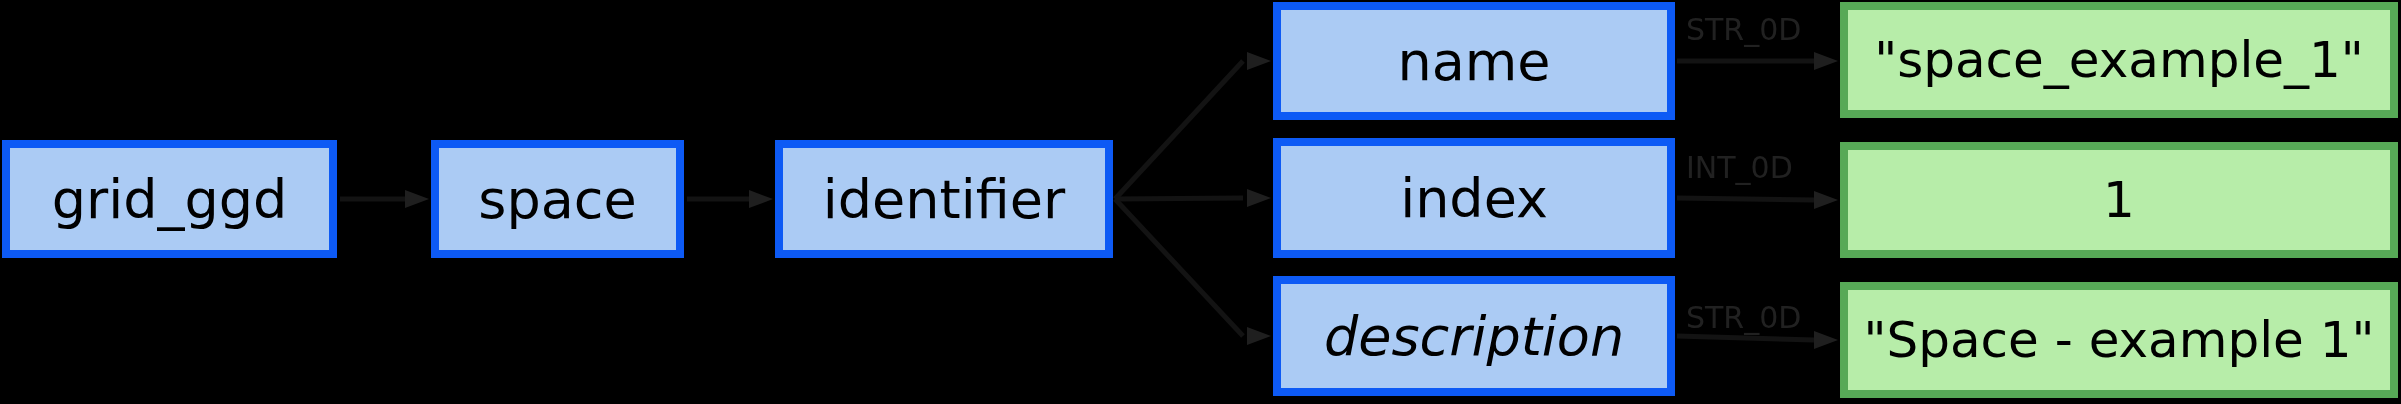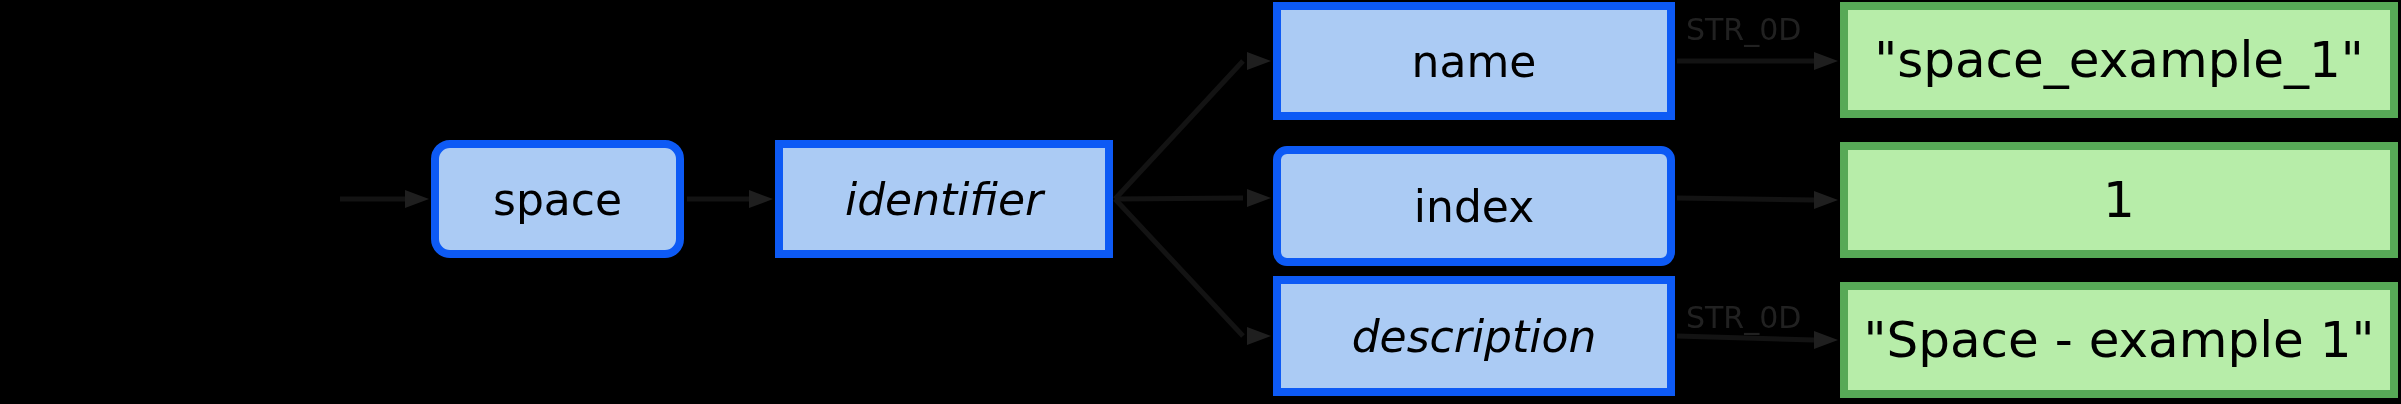--- a/index.html
+++ b/index.html
@@ -34,40 +34,40 @@
     box-sizing: border-box;
     display: flex;
     align-items: center;
     justify-content: center;
     white-space: nowrap;
     color: var(--text, #000000);
   }
   .node {
     background: var(--node_fill, #abcbf4);
     border: 8px solid var(--node_border, #0d5af5);
-    font-size: 44px;
+    font-size: 54px;
     text-align: center;
   }
   .value {
     background: var(--value_fill, #b7eda9);
     border: 8px solid var(--value_border, #57a957);
     font-size: 50px;
   }
   .type-label {
     position: absolute;
     font-size: 30px;
     color: var(--type_label, #212121);
     white-space: nowrap;
   }
   
   .n-grid     { left: 2px;    top: 140px; width: 335px; height: 118px; }
-  .n-space    { left: 431px;  top: 140px; width: 253px; height: 118px; border-radius: 19px; }
-  .n-ident    { left: 775px;  top: 140px; width: 338px; height: 118px; font-style: italic; }
+  .n-space    { left: 431px;  top: 140px; width: 253px; height: 118px; }
+  .n-ident    { left: 775px;  top: 140px; width: 338px; height: 118px; }
   .a-name     { left: 1273px; top: 2px;   width: 402px; height: 118px; }
-  .a-index    { left: 1273px; top: 146px; width: 402px; height: 120px; border-radius: 14px; }
+  .a-index    { left: 1273px; top: 138px; width: 402px; height: 120px; }
   .a-desc     { left: 1273px; top: 276px; width: 402px; height: 120px; font-style: italic; }
   .v-name     { left: 1840px; top: 2px;   width: 558px; height: 116px; }
   .v-index    { left: 1840px; top: 142px; width: 558px; height: 116px; }
   .v-desc     { left: 1840px; top: 282px; width: 558px; height: 116px; }
   .t-name     { left: 1686px; top: 12px;  }
   .t-index    { left: 1686px; top: 150px; }
   .t-desc     { left: 1686px; top: 300px; }
 </style>
 </head>
 <body>
@@ -86,27 +86,29 @@
     <line class="edge-line" x1="1115" y1="199" x2="1243" y2="336"></line>
     <polygon class="edge-head" points="1271,336 1247,327 1247,345"></polygon>
     <line class="edge-line" x1="1677" y1="61" x2="1814" y2="61"></line>
     <polygon class="edge-head" points="1838,61 1814,52 1814,70"></polygon>
     <line class="edge-line" x1="1677" y1="198" x2="1814" y2="200"></line>
     <polygon class="edge-head" points="1838,200 1814,191 1814,209"></polygon>
     <line class="edge-line" x1="1677" y1="336" x2="1814" y2="340"></line>
     <polygon class="edge-head" points="1838,340 1814,331 1814,349"></polygon>
   </svg>
 
+  <div class="box node n-grid">grid_ggd</div>
   <div class="box node n-space">space</div>
   <div class="box node n-ident">identifier</div>
 
   <div class="box node a-name">name</div>
   <div class="box node a-index">index</div>
   <div class="box node a-desc">description</div>
 
   <div class="type-label t-name">STR_0D</div>
+  <div class="type-label t-index">INT_0D</div>
   <div class="type-label t-desc">STR_0D</div>
 
   <div class="box value v-name">"space_example_1"</div>
   <div class="box value v-index">1</div>
   <div class="box value v-desc">"Space - example 1"</div>
 
 </div>
 
 </body></html>

